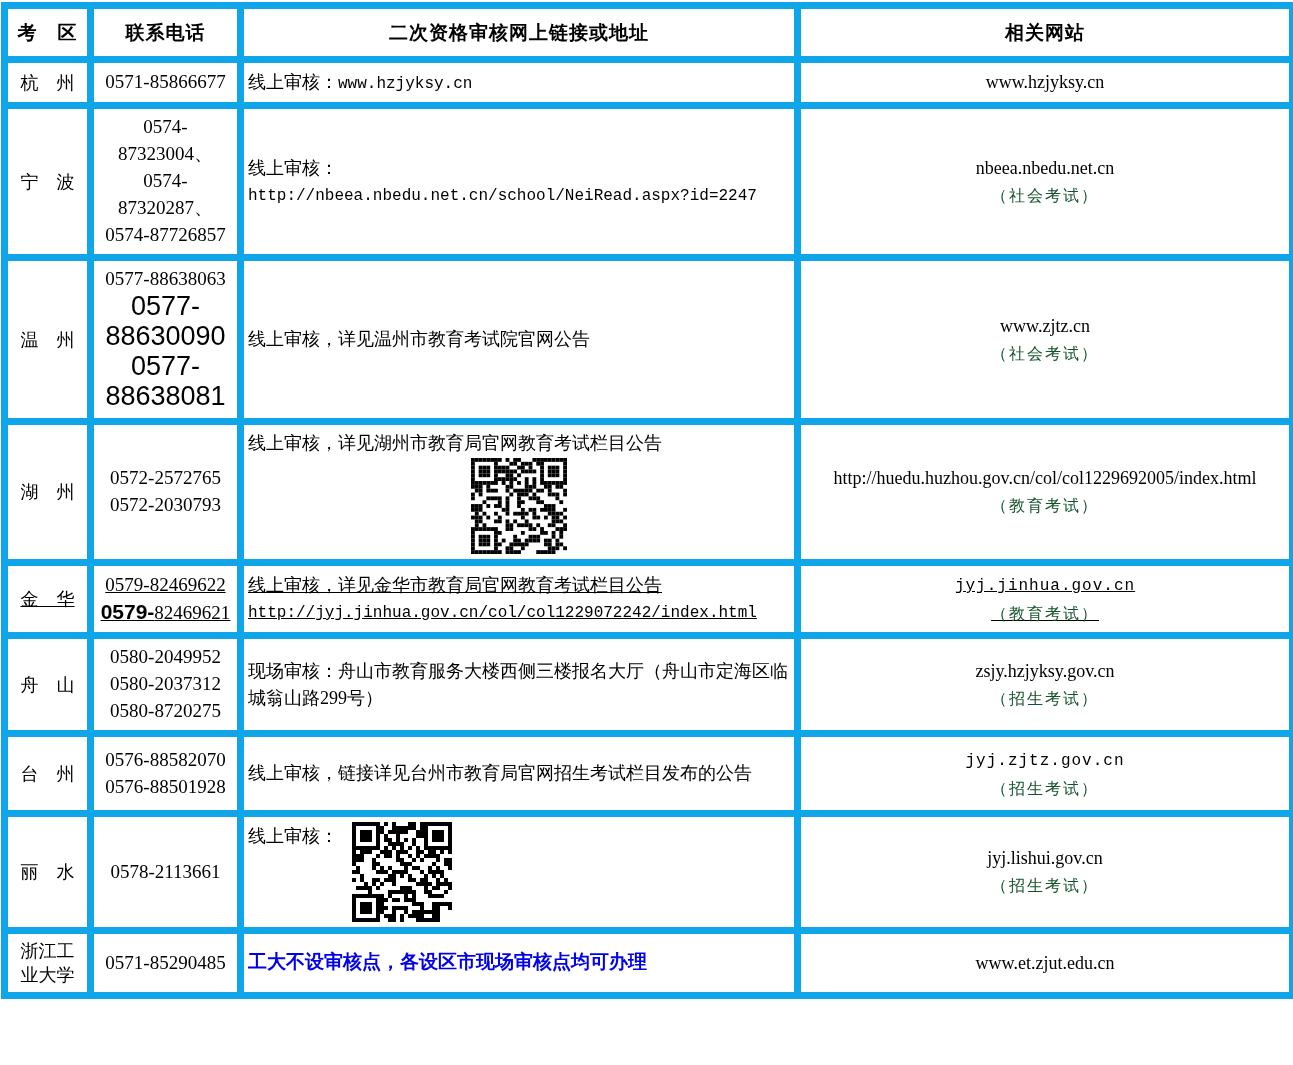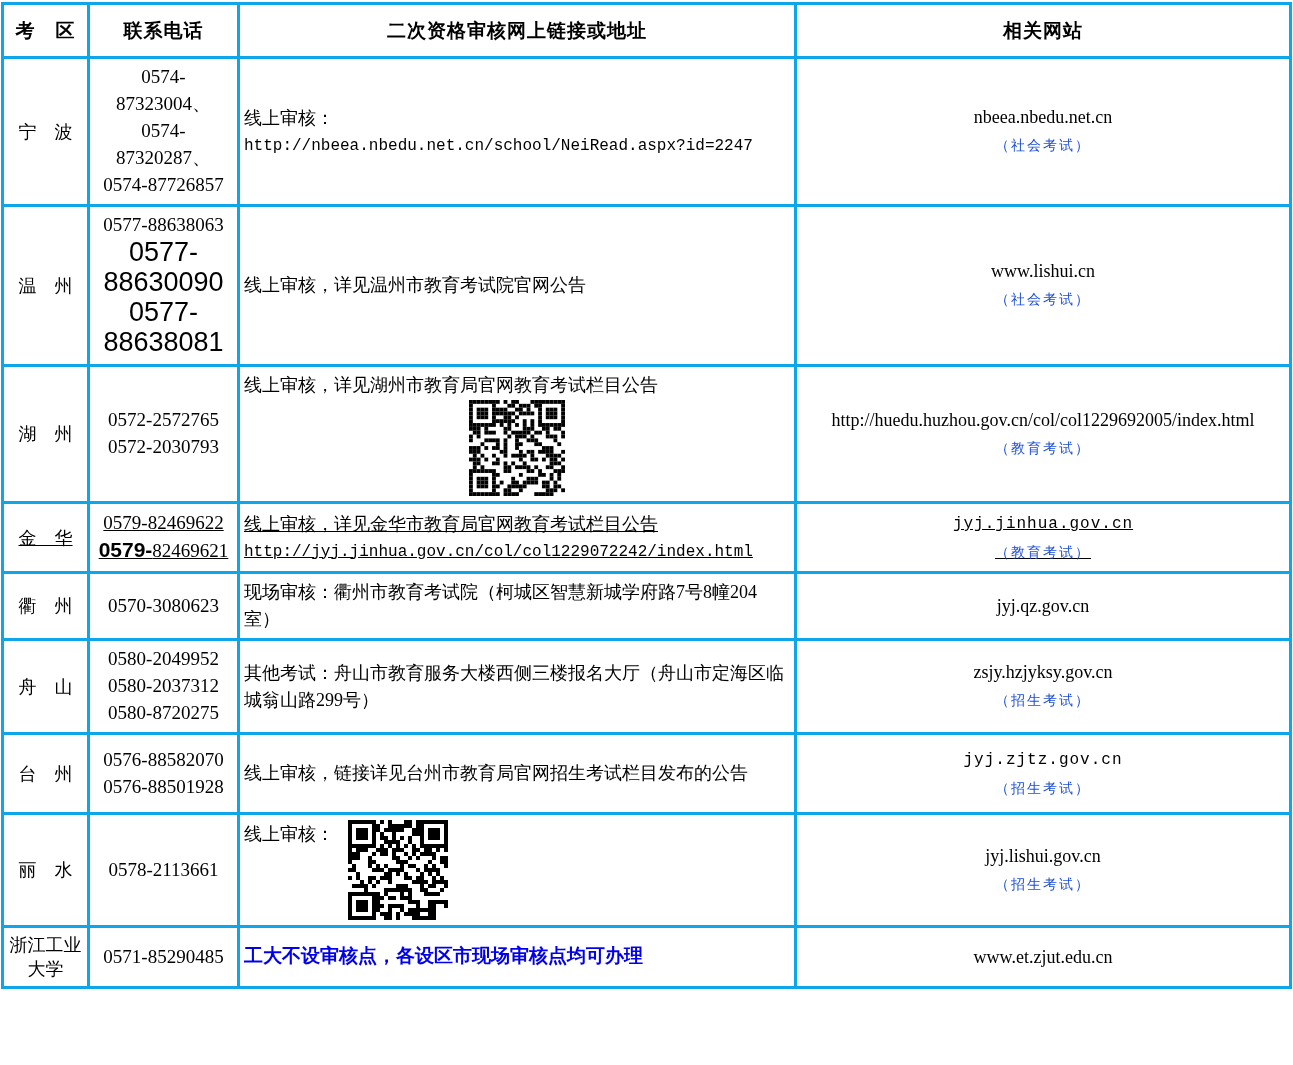--- a/index.html
+++ b/index.html
@@ -7,21 +7,21 @@
     width:1293px;height:1065px;background:#fff;color:#000;
     font-family:"Liberation Serif","DejaVu Serif",serif;
     position:relative;overflow:hidden;
   }
   table.vt{
     border-collapse:collapse;table-layout:fixed;
     position:absolute;left:1px;top:2px;width:1290px;
     border:2px solid #000;
   }
   .vt th,.vt td{
-    border:3px solid #0ea5e9;vertical-align:middle;overflow:hidden;
+    border:7px solid #0ea5e9;vertical-align:middle;overflow:hidden;
     padding:5px 4px;
   }
   .vt thead tr{height:54px}
   .vt th{font-size:19px;font-weight:bold;text-align:center;letter-spacing:1px}
   .col-district{text-align:center;font-size:18px;line-height:24px;padding:2px 5px}
   .col-phone{text-align:center;padding:2px 2px}
   .col-phone .line{line-height:26px;white-space:nowrap}
   .col-link{text-align:left;padding:3px 6px 3px 8px}
   .col-link .line{line-height:26px}
   .col-link.v-top{vertical-align:top}
@@ -29,21 +29,21 @@
   .col-site .line{line-height:27px;white-space:nowrap}
   
   .f-num{font-family:"Liberation Serif","DejaVu Serif",serif;font-size:19px}
   .f-sans{font-family:"Liberation Sans","DejaVu Sans",sans-serif;font-size:27px}
   .f-sansb{font-family:"Liberation Sans","DejaVu Sans",sans-serif;font-size:21px;font-weight:bold}
   .f-cjk{font-family:"Liberation Serif","DejaVu Serif",serif;font-size:18px}
   .f-mono{font-family:"Liberation Mono","DejaVu Sans Mono",monospace;font-size:16px}
   .f-cjkblue{font-family:Liberation Mono, monospace;font-size:19px;font-weight:bold;color:var(--note-blue,#0000EE)}
   .col-site .f-num{font-size:18px}
   .col-site .f-mono{font-size:16px;letter-spacing:1px}
-  .col-site .f-cjk{font-size:14px;letter-spacing:2px;color:#1d4ed8}
+  .col-site .f-cjk{font-size:16px;letter-spacing:2px;color:#14532d}
   .qr-block{display:flex;justify-content:center;margin-top:1px}
   .qr-inline-wrap{display:flex;align-items:flex-start;gap:14px}
   .qr-inline-wrap .line{line-height:24px;padding-top:2px}
   svg.qr{display:block}
 </style>
 </head>
 <body style="background: rgb(255, 255, 255);">
 
 <table class="vt">
   <colgroup>
@@ -54,20 +54,32 @@
   </colgroup>
   <thead>
     <tr>
       <th>考　区</th>
       <th>联系电话</th>
       <th>二次资格审核网上链接或地址</th>
       <th>相关网站</th>
     </tr>
   </thead>
   <tbody>
+      <tr style="height: 46px;">
+        <td class="col-district"><span>杭　州</span></td>
+        <td class="col-phone">
+          <div class="line"><span class="f-num">0571-85866677</span></div>
+        </td>
+        <td class="col-link">
+          <div class="line"><span class="f-cjk">线上审核：</span><span class="f-mono">www.hzjyksy.cn</span></div>
+        </td>
+        <td class="col-site">
+          <div class="line"><span class="f-num">www.hzjyksy.cn</span></div>
+        </td>
+      </tr>
       <tr style="height: 134px;">
         <td class="col-district"><span>宁　波</span></td>
         <td class="col-phone">
           <div class="line"><span class="f-num">0574-</span></div>
           <div class="line"><span class="f-num">87323004、</span></div>
           <div class="line"><span class="f-num">0574-</span></div>
           <div class="line"><span class="f-num">87320287、</span></div>
           <div class="line"><span class="f-num">0574-87726857</span></div>
         </td>
         <td class="col-link">
@@ -85,21 +97,21 @@
           <div class="line"><span class="f-num">0577-88638063</span></div>
           <div class="line"><span class="f-sans">0577-</span></div>
           <div class="line"><span class="f-sans">88630090</span></div>
           <div class="line"><span class="f-sans">0577-</span></div>
           <div class="line"><span class="f-sans">88638081</span></div>
         </td>
         <td class="col-link">
           <div class="line"><span class="f-cjk">线上审核，详见温州市教育考试院官网公告</span></div>
         </td>
         <td class="col-site">
-          <div class="line"><span class="f-num">www.lishui.cn</span></div>
+          <div class="line"><span class="f-num">www.zjtz.cn</span></div>
           <div class="line"><span class="f-cjk">（社会考试）</span></div>
         </td>
       </tr>
       <tr style="height: 127px;">
         <td class="col-district"><span>湖　州</span></td>
         <td class="col-phone">
           <div class="line"><span class="f-num">0572-2572765</span></div>
           <div class="line"><span class="f-num">0572-2030793</span></div>
         </td>
         <td class="col-link v-top">
@@ -450,41 +462,29 @@
         </td>
         <td class="col-link">
           <div class="line"><span class="f-cjk">线上审核，详见金华市教育局官网教育考试栏目公告</span></div>
           <div class="line"><span class="f-mono">http://jyj.jinhua.gov.cn/col/col1229072242/index.html</span></div>
         </td>
         <td class="col-site">
           <div class="line"><span class="f-mono">jyj.jinhua.gov.cn</span></div>
           <div class="line"><span class="f-cjk">（教育考试）</span></div>
         </td>
       </tr>
-      <tr style="height: 62px;">
-        <td class="col-district"><span>衢　州</span></td>
-        <td class="col-phone">
-          <div class="line"><span class="f-num">0570-3080623</span></div>
-        </td>
-        <td class="col-link">
-          <div class="line"><span class="f-cjk">现场审核：衢州市教育考试院（柯城区智慧新城学府路7号8幢204室）</span></div>
-        </td>
-        <td class="col-site">
-          <div class="line"><span class="f-num">jyj.qz.gov.cn</span></div>
-        </td>
-      </tr>
       <tr style="height: 74px;">
         <td class="col-district"><span>舟　山</span></td>
         <td class="col-phone">
           <div class="line"><span class="f-num">0580-2049952</span></div>
           <div class="line"><span class="f-num">0580-2037312</span></div>
           <div class="line"><span class="f-num">0580-8720275</span></div>
         </td>
         <td class="col-link">
-          <div class="line"><span class="f-cjk">其他考试：舟山市教育服务大楼西侧三楼报名大厅（舟山市定海区临城翁山路299号）</span></div>
+          <div class="line"><span class="f-cjk">现场审核：舟山市教育服务大楼西侧三楼报名大厅（舟山市定海区临城翁山路299号）</span></div>
         </td>
         <td class="col-site">
           <div class="line"><span class="f-num">zsjy.hzjyksy.gov.cn</span></div>
           <div class="line"><span class="f-cjk">（招生考试）</span></div>
         </td>
       </tr>
       <tr style="height: 80px;">
         <td class="col-district"><span>台　州</span></td>
         <td class="col-phone">
           <div class="line"><span class="f-num">0576-88582070</span></div>

